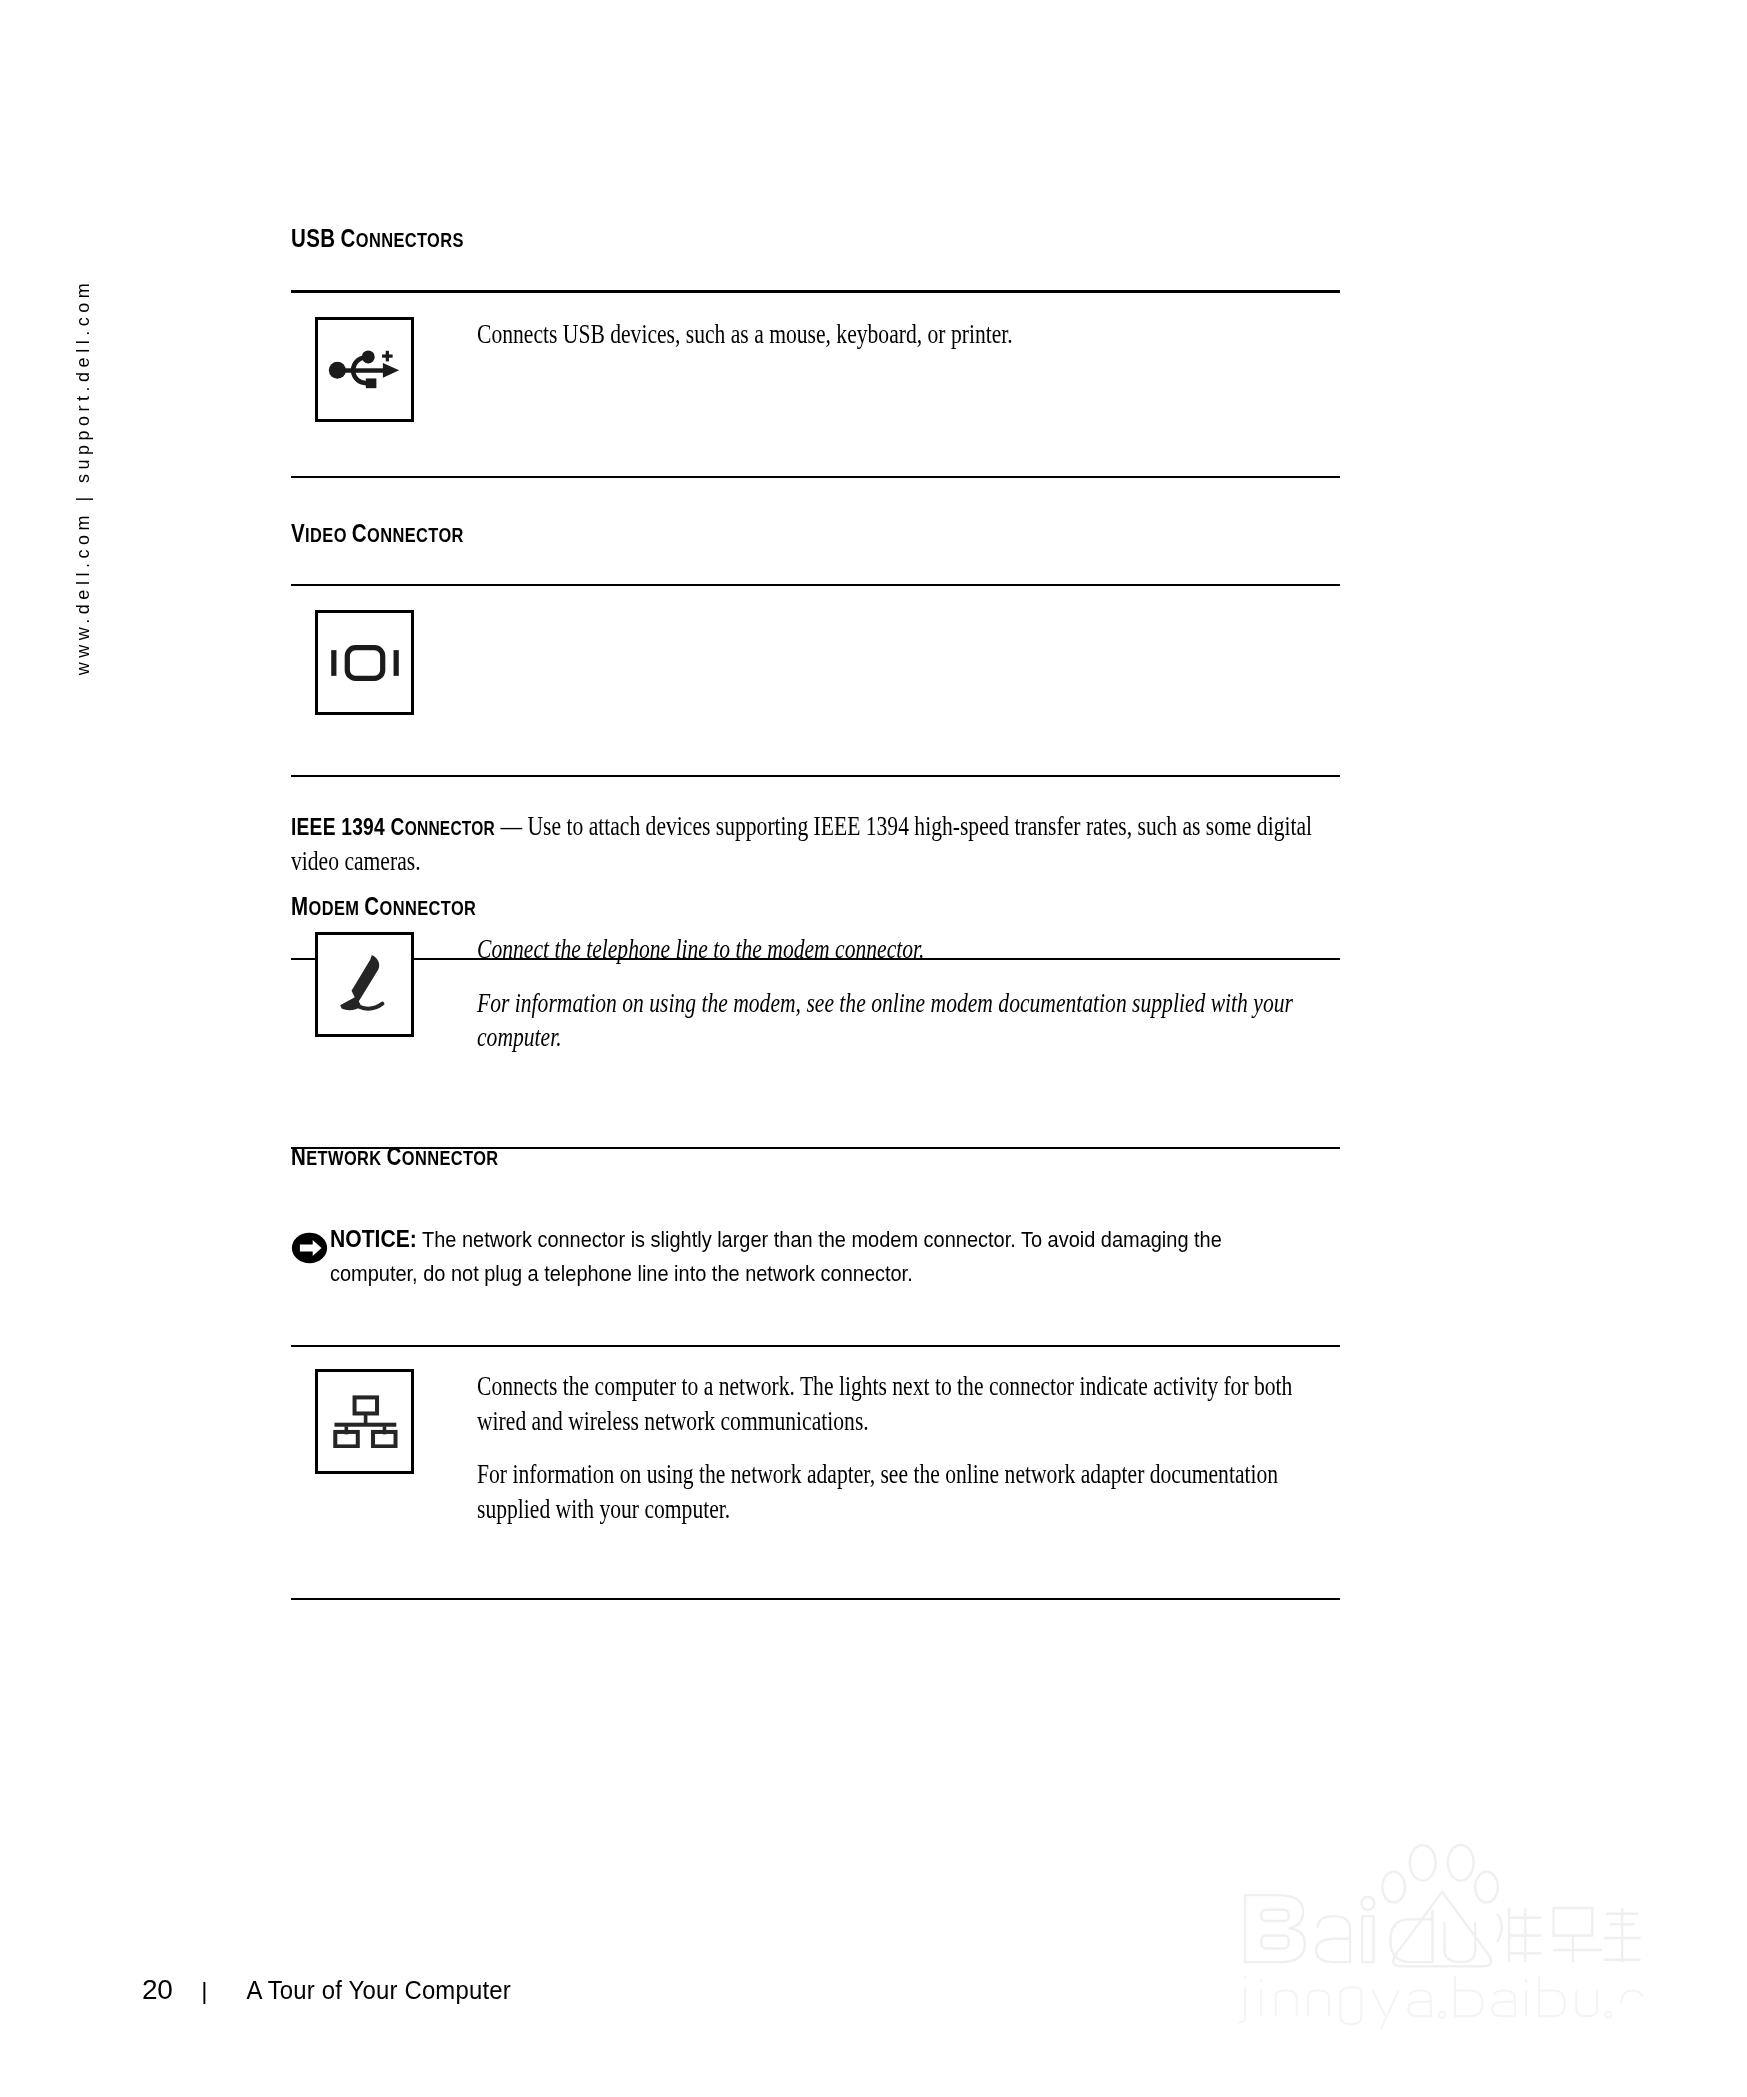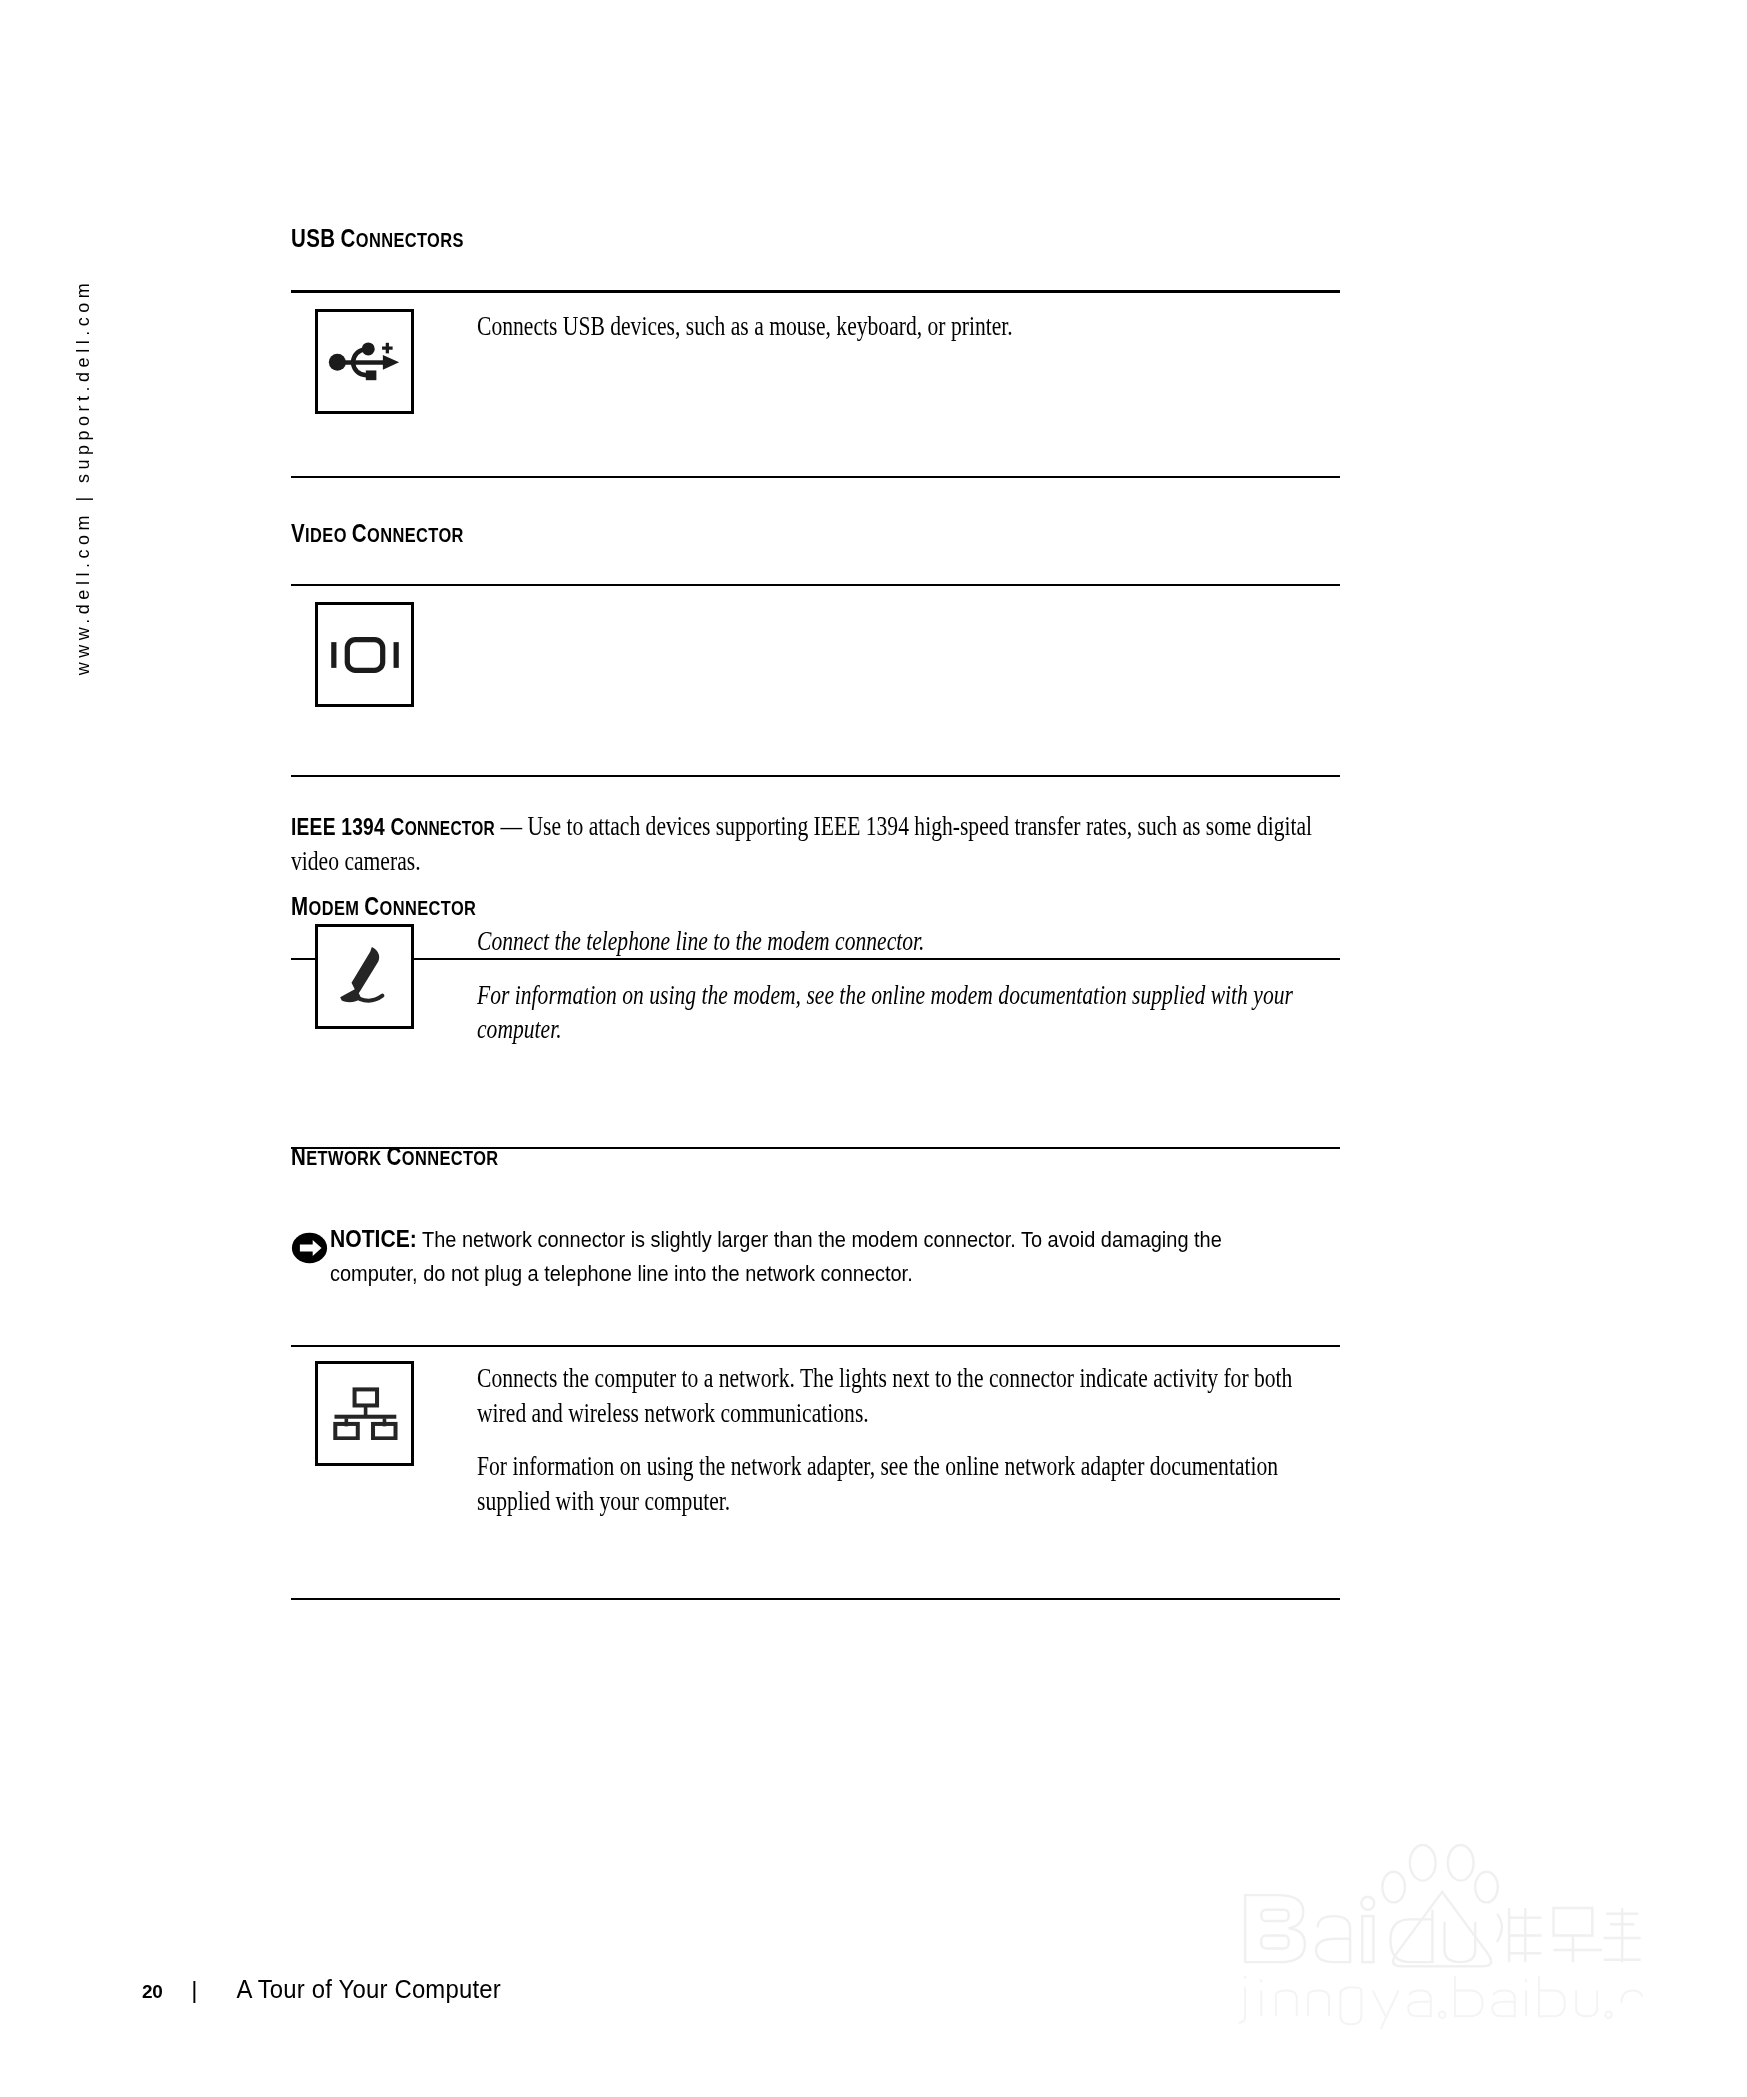--- a/index.html
+++ b/index.html
@@ -75,20 +75,21 @@
   .rule-thin {
     height: 0;
     border-top: 2.4px solid #000;
     width: 1049px;
   }
 
   
   .row {
     display: flex;
     align-items: flex-start;
+    margin-top: 8px;
   }
   .icon-cell {
     width: 186px;
     flex: 0 0 186px;
     display: flex;
     justify-content: flex-start;
     padding-left: 24px;
     box-sizing: border-box;
   }
   .icon-box {
@@ -167,22 +168,22 @@
   
   .footer {
     position: absolute;
     left: 142px;
     top: 1974px;
     display: flex;
     align-items: baseline;
     font-family: "Liberation Sans", sans-serif;
   }
   .footer-page {
-    font-size: 19px;
-    font-weight: bold;
+    font-size: 28px;
+    font-weight: normal;
     letter-spacing: -0.4px;
   }
   .footer-sep {
     font-size: 24px;
     margin: 0 27.5px 0 29px;
     color: #000;
   }
   .footer-title {
     font-size: 26px;
     letter-spacing: 0.2px;

